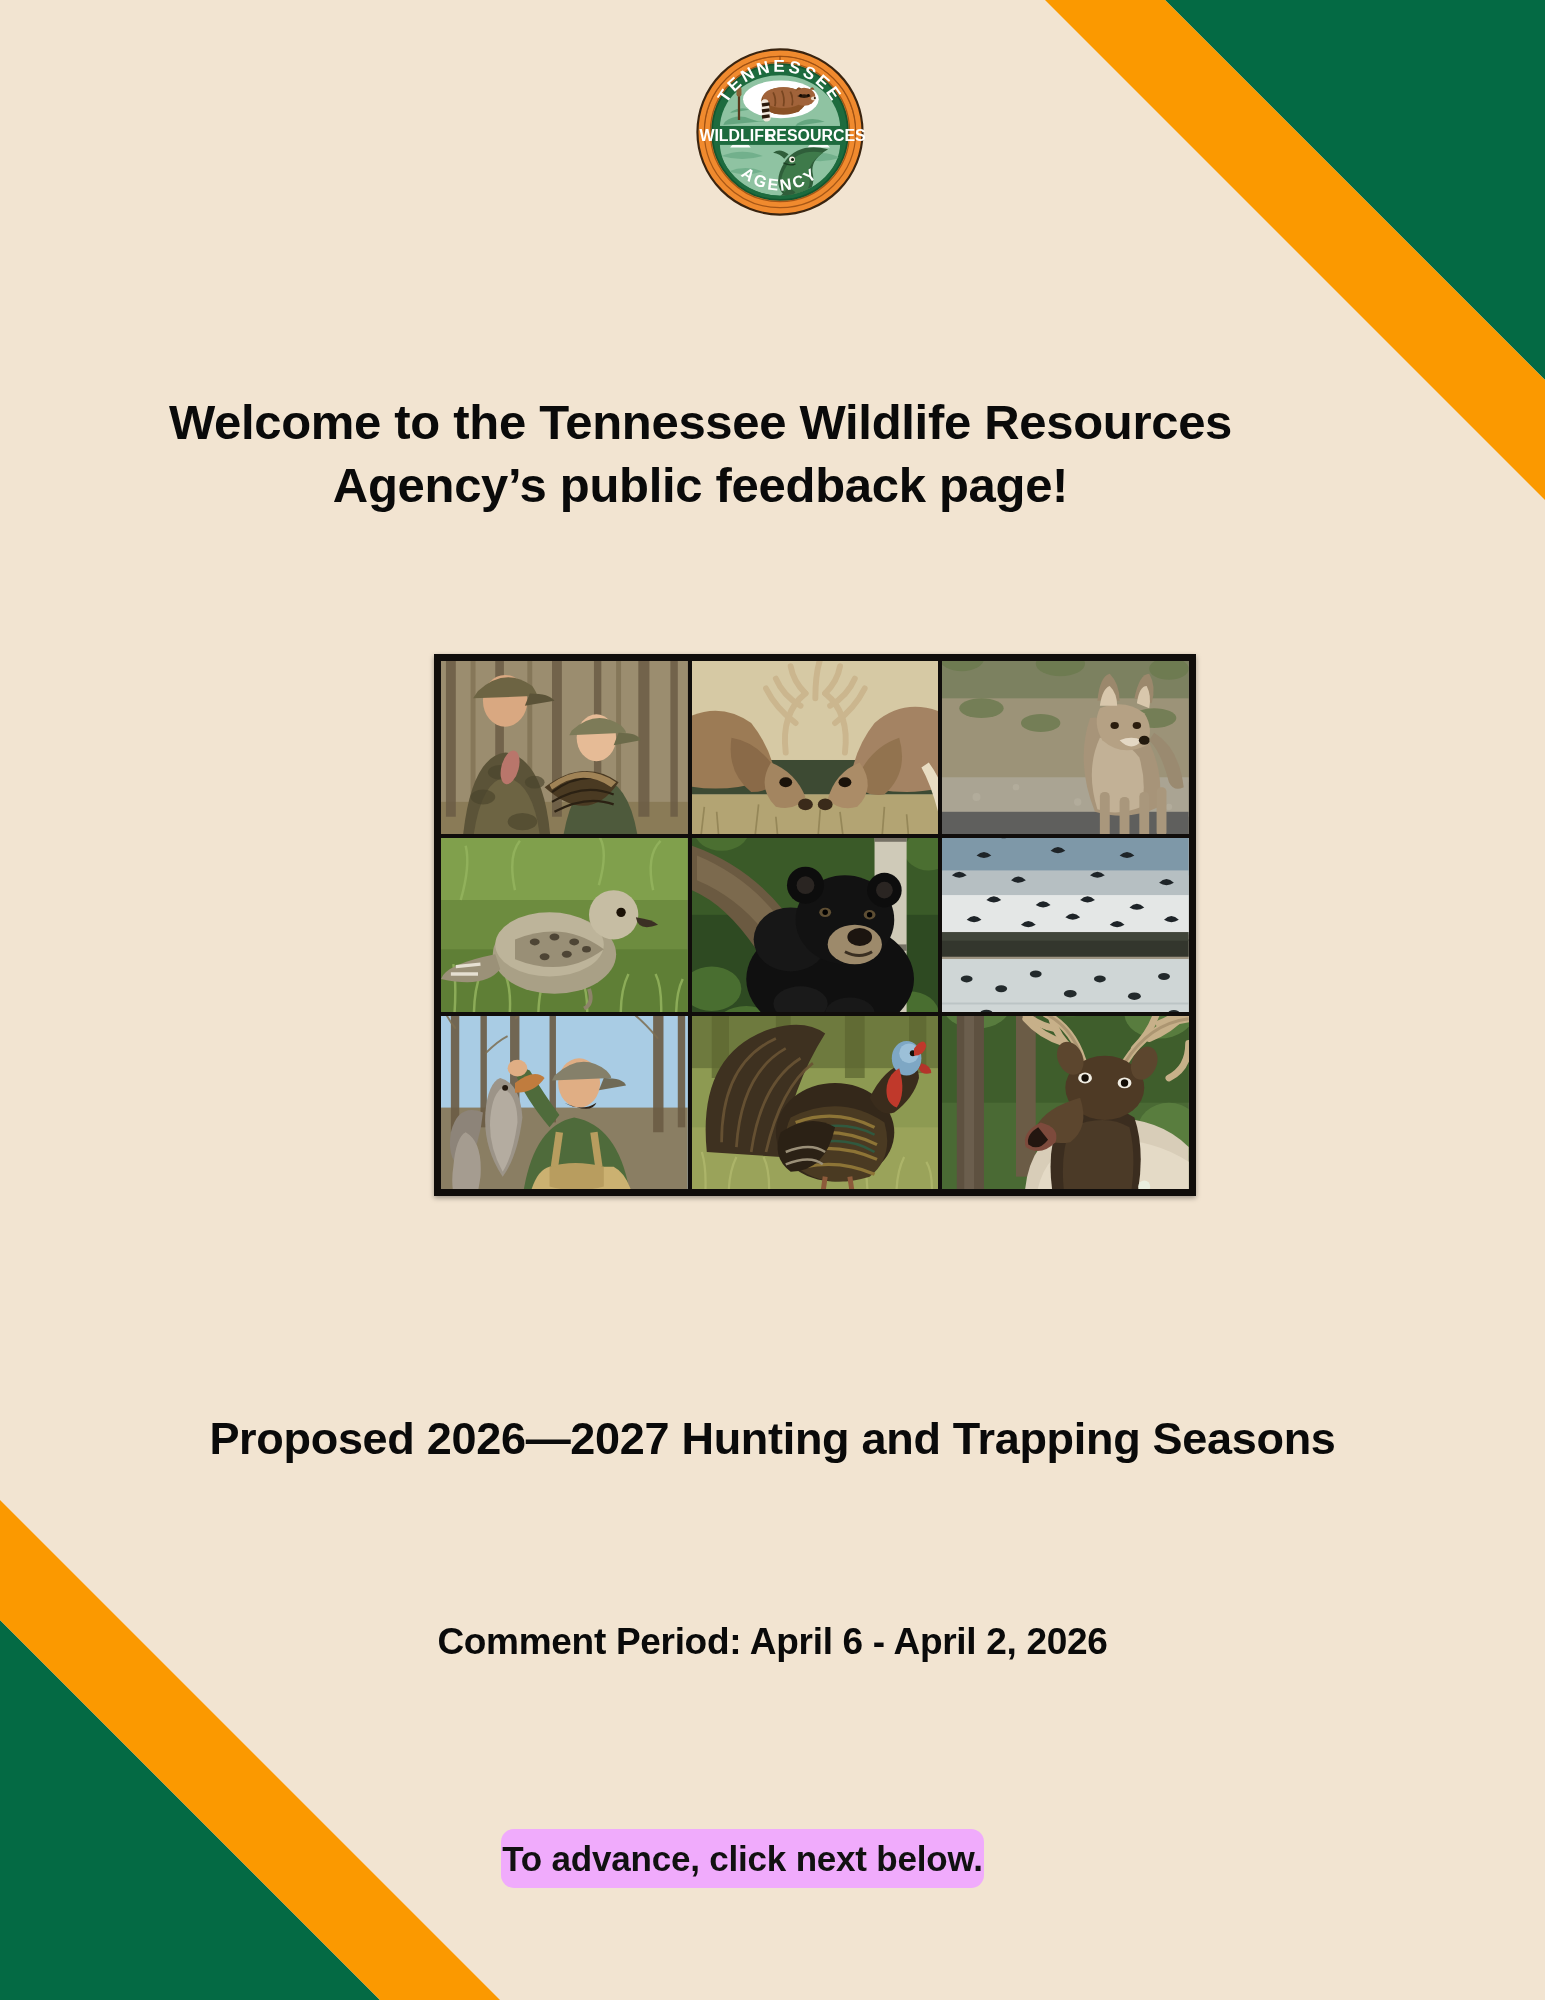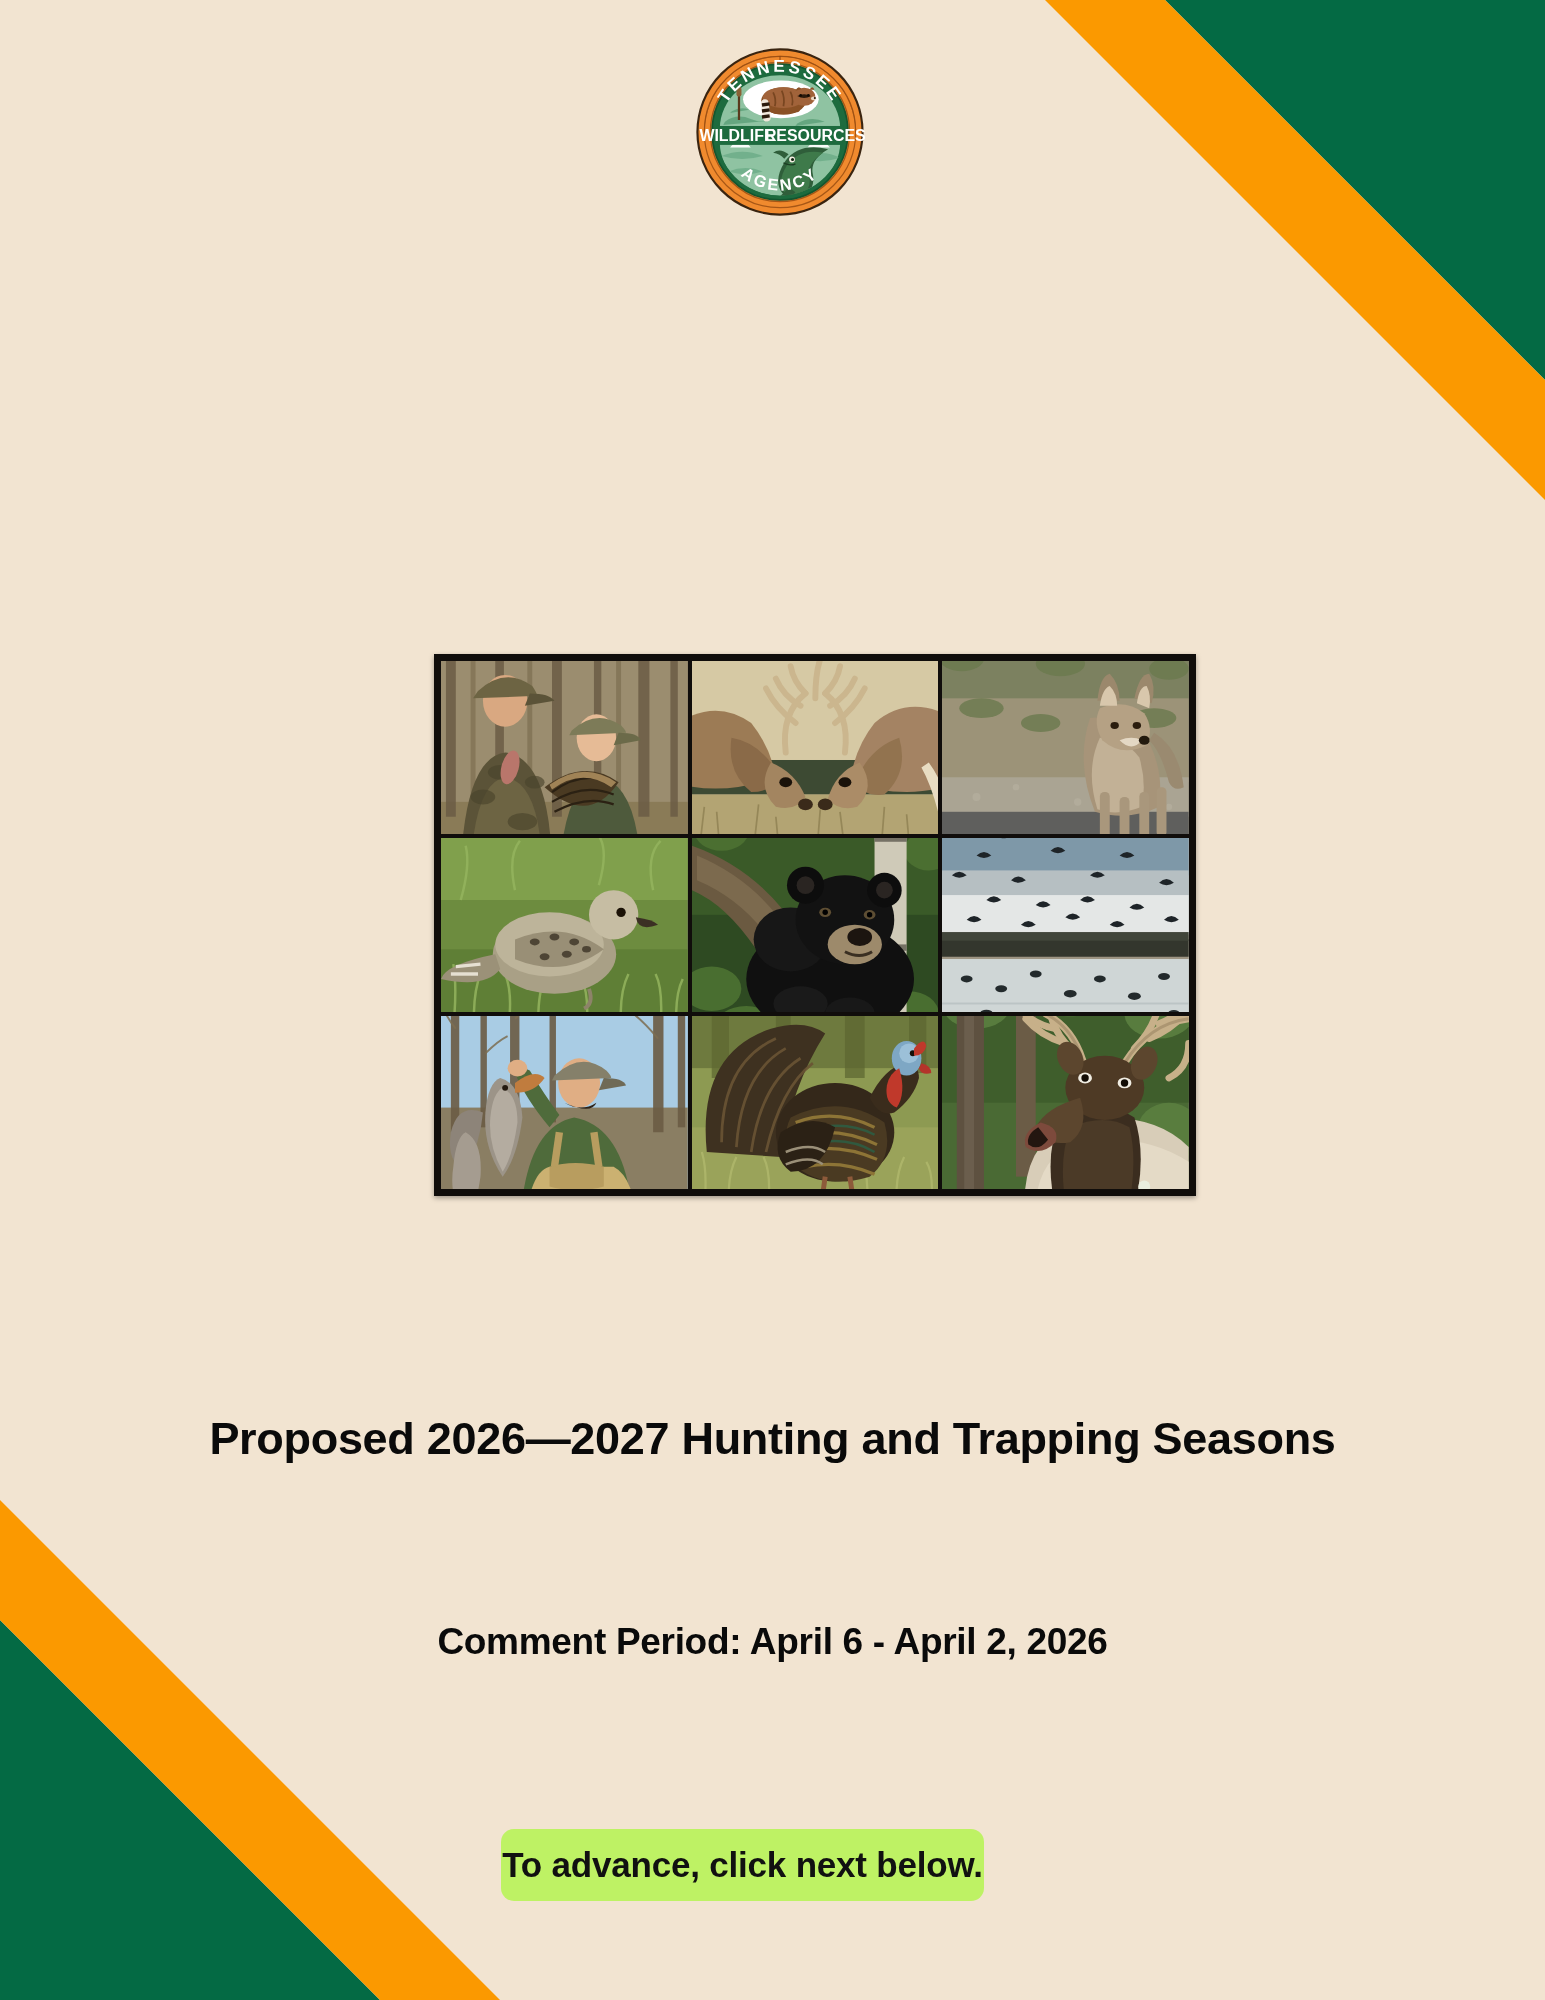--- a/index.html
+++ b/index.html
@@ -106,22 +106,22 @@
     background: #6b6b60;
   }
   .photo svg { display:block; width:100%; height:100%; }
 
   
   #advance-button {
     position: absolute;
     left: 501px;
     top: 1829px;
     width: 483px;
-    height: 72px;
-    background: #bef264;
+    height: 59px;
+    background: #f0abfc;
     border: none;
     border-radius: 13px;
     color: #111111;
     font-family: "Liberation Sans Narrow", "Liberation Sans", sans-serif;
     font-weight: bold;
     font-size: 35px;
     letter-spacing: -0.2px;
     cursor: pointer;
     padding: 0;
     display: flex;
@@ -254,20 +254,21 @@
       </text>
       <text font-family="Liberation Sans, sans-serif" font-size="19" font-weight="bold" fill="#FFFFFF" letter-spacing="3.2">
         <textPath href="#arcBot" startOffset="50%" text-anchor="middle">AGENCY</textPath>
       </text>
 
       <text x="50" y="110" font-family="Liberation Sans, sans-serif" font-size="18.5" font-weight="bold" fill="#FFFFFF" text-anchor="middle">WILDLIFE</text>
       <text x="141" y="110" font-family="Liberation Sans, sans-serif" font-size="18.5" font-weight="bold" fill="#FFFFFF" text-anchor="middle">RESOURCES</text>
     </svg>
   </div>
 
+  <h1 class="headline" id="welcome-heading">Welcome to the Tennessee Wildlife Resources Agency’s public feedback page!</h1>
 
   <div id="collage">
     <div id="collage-grid">
 
       <div class="photo">
         <svg viewBox="0 0 100 100" preserveAspectRatio="xMidYMid slice" aria-hidden="true">
           <rect width="100" height="100" fill="#8d7f63"></rect>
           <rect y="0" width="100" height="72" fill="#9b8d6f"></rect>
           <rect y="72" width="100" height="28" fill="#8a7b57"></rect>
           <g fill="#6b5c45" opacity="0.85">

